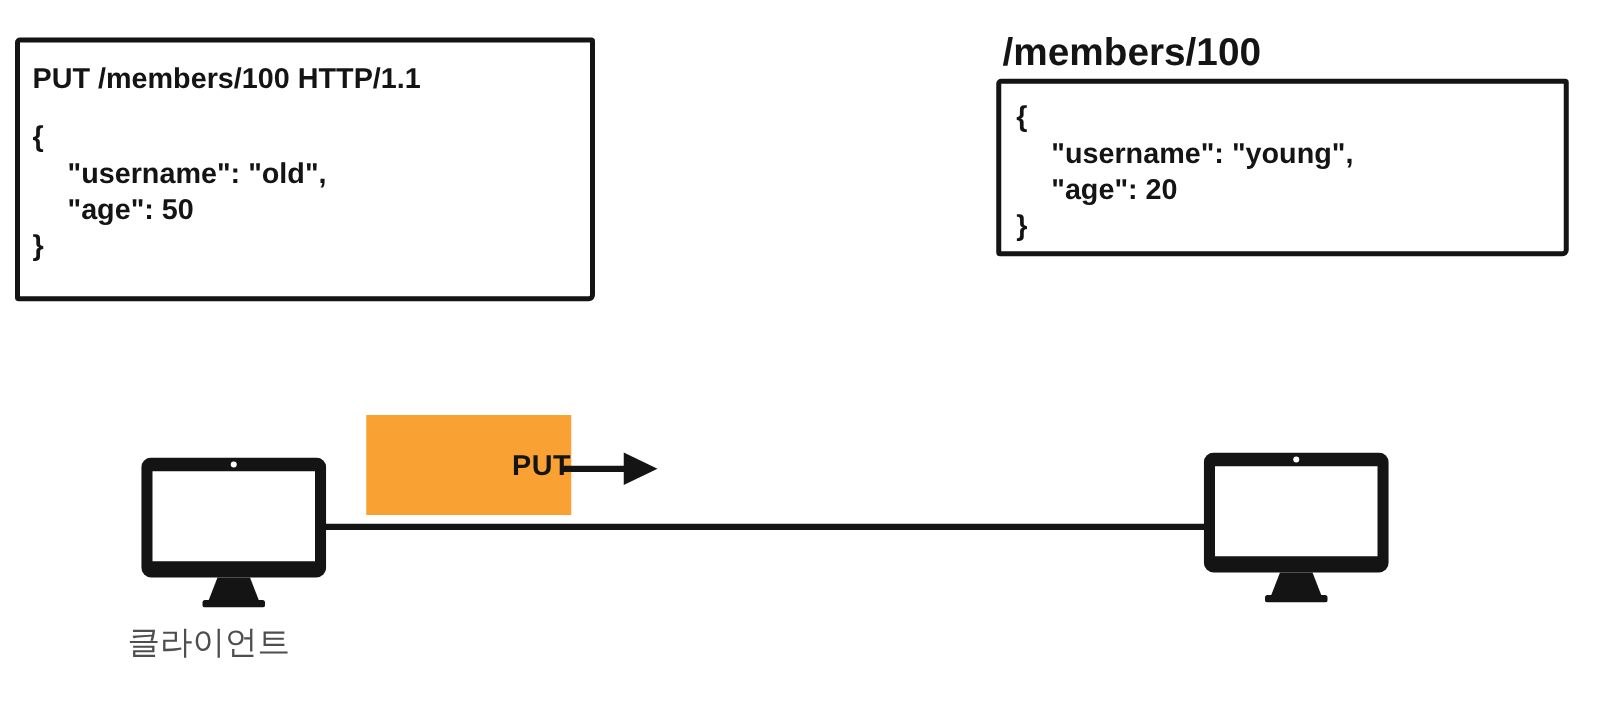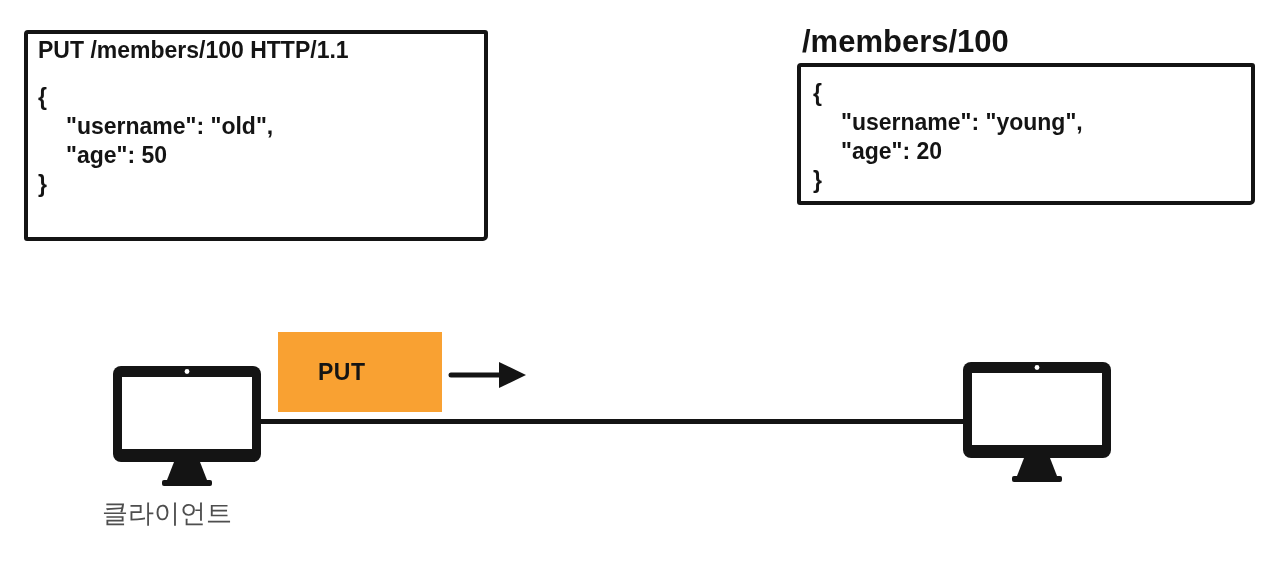--- a/index.html
+++ b/index.html
@@ -18,40 +18,40 @@
   .sketch-box {
     position: absolute;
     border: 4px solid #141414;
     border-radius: 4px 3px 5px 3px;
     background: #ffffff;
     color: #141414;
     font-weight: bold;
     font-size: 23px;
     line-height: 29px;
   }
-  .request-box { left: 24px; top: 30px; width: 464px; height: 211px; padding: 2px 10px; }
+  .request-box { left: 12px; top: 30px; width: 464px; height: 211px; padding: 14px 10px; }
   .resource-box { left: 797px; top: 63px; width: 458px; height: 142px; padding: 12px 12px; }
   .code-line { white-space: pre; }
   .indent { padding-left: 28px; }
   .gap { height: 18px; }
 
   .resource-title {
     position: absolute;
     left: 802px; top: 24px;
     font-weight: bold;
     font-size: 31px;
     color: #141414;
   }
 
   
   .put-box {
     position: absolute;
-    left: 278px; top: 332px; width: 164px; height: 80px;
+    left: 293px; top: 332px; width: 164px; height: 80px;
     background: #F9A132;
-    display: flex; align-items: center; justify-content: flex-start;
+    display: flex; align-items: center; justify-content: flex-end;
     font-weight: bold; font-size: 23px; letter-spacing: 0.5px;
     color: #141414;
     padding-left: 40px;
   }
 
   
   .wire {
     position: absolute;
     left: 257px; top: 419px; width: 710px; height: 5px;
     background: #141414;

